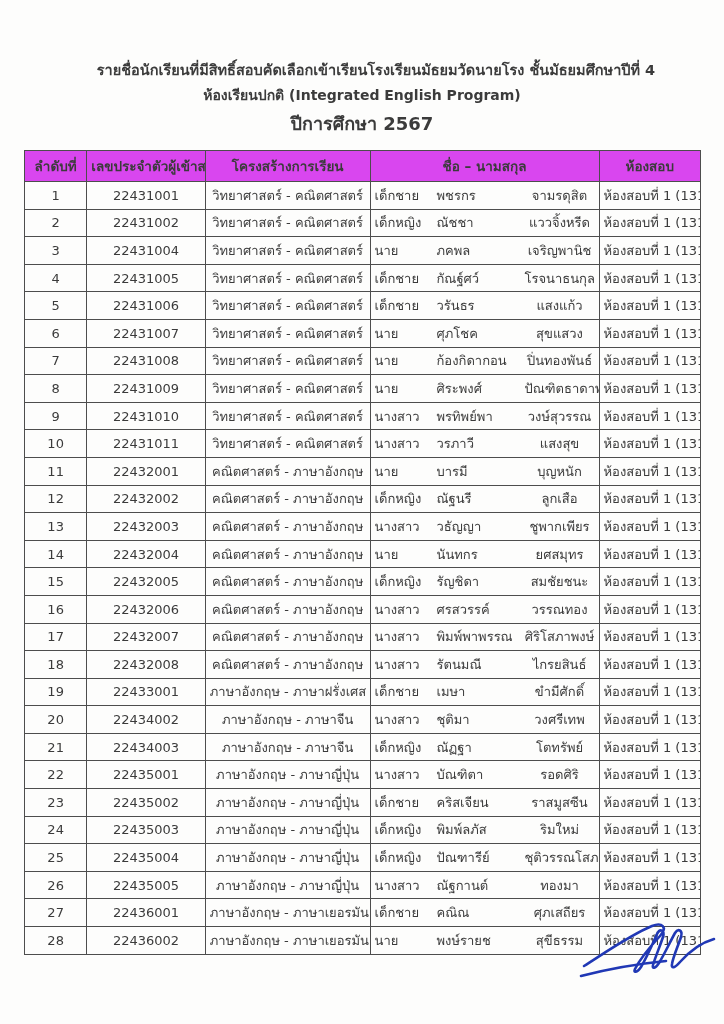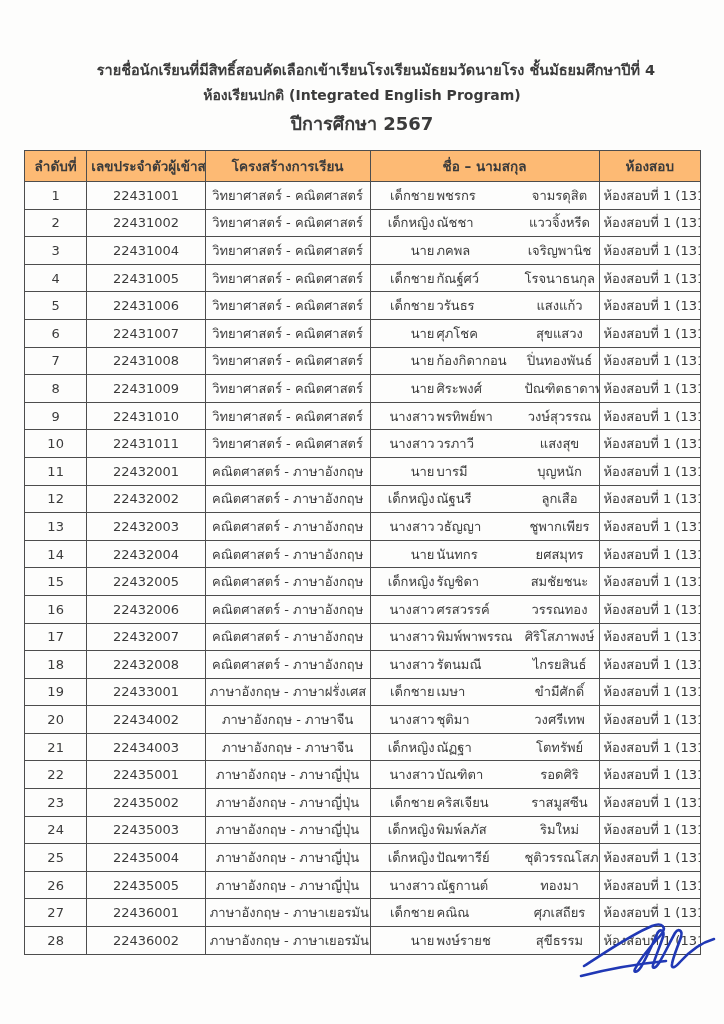--- a/index.html
+++ b/index.html
@@ -36,32 +36,32 @@
     border:1px solid #4d4d4d;
     padding:0 4px;
     overflow:hidden;
     white-space:nowrap;
   }
   table.roster th{
     height:30px;
     font-weight:600;
     font-size:13.5px;
     text-align:center;
-    background:#fdba74;
+    background:#d946ef;
   }
   table.roster td{height:26.6px;}
   .col-no{width:62px;}
   .col-id{width:118px;}
   .col-program{width:164px;}
   .col-name{width:228px;}
   .col-room{width:101px;}
   td.c-no, td.c-id, td.c-program, td.c-room{text-align:center;}
   td.c-name{padding:0 2px;}
   .name-wrap{display:flex;align-items:center;width:100%;}
-  .name-prefix{flex:0 0 60px;text-align:right;}
+  .name-prefix{flex:0 0 60px;text-align:left;}
   .name-given{flex:0 0 88px;text-align:left;padding-left:2px;}
   .name-surname{flex:1;text-align:center;}
   .signature{
     position:absolute;
     left:578px;top:912px;
     width:140px;height:95px;
   }
 </style>
 </head>
 <body>

